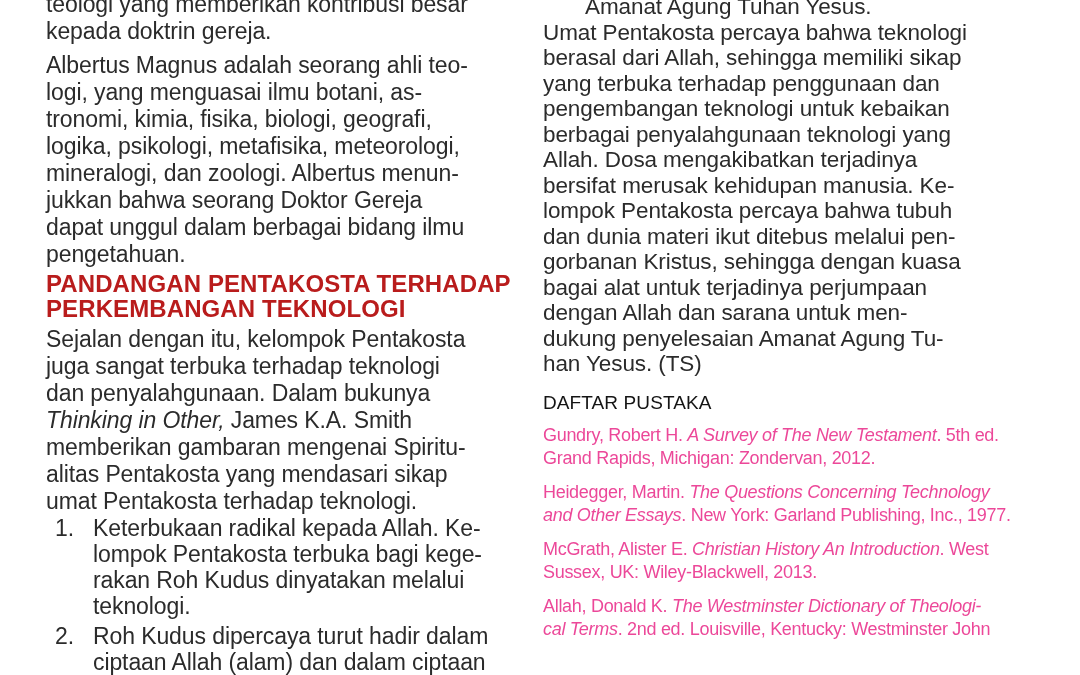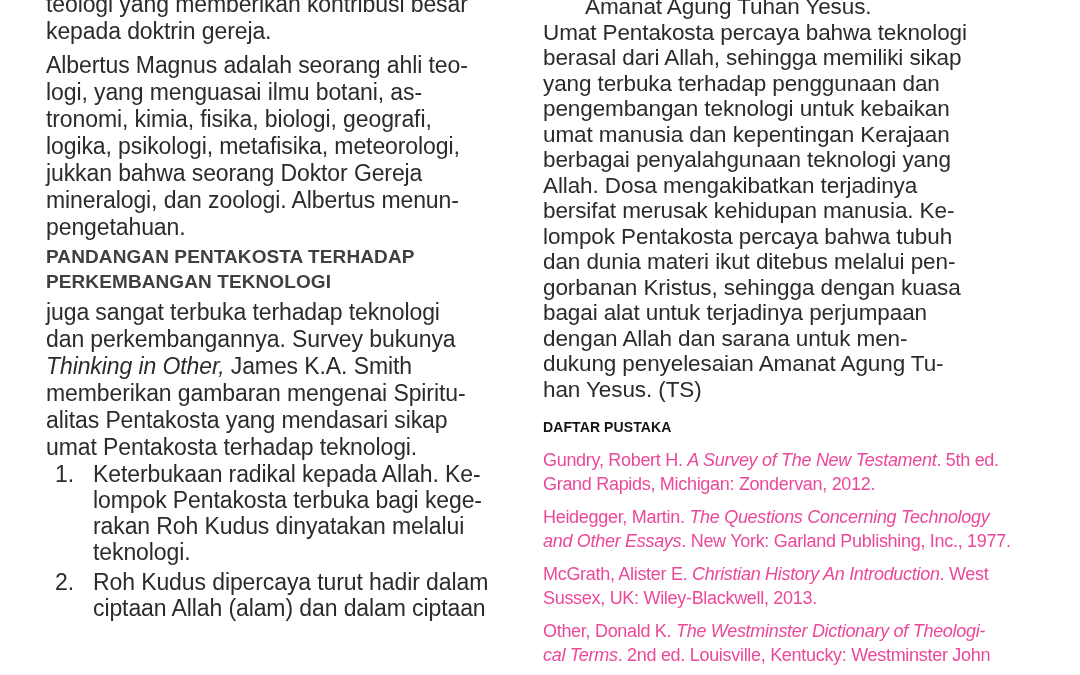--- a/index.html
+++ b/index.html
@@ -27,40 +27,40 @@
     font-size: 22.5px; line-height: 25.5px;
     letter-spacing: -0.1px;
   }
   .line { white-space: nowrap; }
   .italic { font-style: italic; }
 
   .col-left > .para { margin: 0 0 7px 0; }
   .col-left > div:nth-child(4) { margin-bottom: 0; }
 
   .heading {
-    font-weight: 700; color: #404040;
-    font-size: 19px; line-height: 25px;
+    font-weight: 700; color: #b91c1c;
+    font-size: 24px; line-height: 25px;
     letter-spacing: 0.1px;
     margin: -4px 0 5px 0;
   }
 
   .list-item {
     display: flex;
     line-height: 26px;
     margin: 0 0 4px 0;
   }
   .list-num { flex: none; width: 47px; padding-left: 9px; box-sizing: border-box; }
   .list-body { flex: 1; }
 
   .col-right > .para { margin: 0; }
   .col-right .indent-block { padding-left: 42px; }
 
   .bib-heading {
-    font-weight: 700; color: #141414;
-    font-size: 14px; line-height: 23px;
+    font-weight: 400; color: #141414;
+    font-size: 19px; line-height: 23px;
     margin: 14px 0 10px 0;
     letter-spacing: 0.1px;
   }
   .bib-entry {
     font-size: 18px; line-height: 23.5px;
     letter-spacing: -0.3px;
     margin: 0 0 10px 0;
     color: #ec4899;
   }
 </style>
@@ -71,31 +71,33 @@
   <div class="col col-left">
       <div class="para">
         <div class="line"><span class="seg">teologi yang memberikan kontribusi besar</span></div>
         <div class="line"><span class="seg">kepada doktrin gereja.</span></div>
       </div>
       <div class="para">
         <div class="line"><span class="seg">Albertus Magnus adalah seorang ahli teo-</span></div>
         <div class="line"><span class="seg">logi, yang menguasai ilmu botani, as-</span></div>
         <div class="line"><span class="seg">tronomi, kimia, fisika, biologi, geografi,</span></div>
         <div class="line"><span class="seg">logika, psikologi, metafisika, meteorologi,</span></div>
+        <div class="line"><span class="seg">mineralogi, dan zoologi. Albertus menun-</span></div>
         <div class="line"><span class="seg">jukkan bahwa seorang Doktor Gereja</span></div>
-        <div class="line"><span class="seg">mineralogi, dan zoologi. Albertus menun-</span></div>
+        <div class="line"><span class="seg">dapat unggul dalam berbagai bidang ilmu</span></div>
         <div class="line"><span class="seg">pengetahuan.</span></div>
       </div>
       <div class="heading">
         <div class="line"><span class="seg">PANDANGAN PENTAKOSTA TERHADAP</span></div>
         <div class="line"><span class="seg">PERKEMBANGAN TEKNOLOGI</span></div>
       </div>
       <div class="para">
+        <div class="line"><span class="seg">Sejalan dengan itu, kelompok Pentakosta</span></div>
         <div class="line"><span class="seg">juga sangat terbuka terhadap teknologi</span></div>
-        <div class="line"><span class="seg">dan perkembangannya. Survey bukunya</span></div>
+        <div class="line"><span class="seg">dan penyalahgunaan. Dalam bukunya</span></div>
         <div class="line"><span class="seg italic">Thinking in Other,</span><span class="seg"> James K.A. Smith</span></div>
         <div class="line"><span class="seg">memberikan gambaran mengenai Spiritu-</span></div>
         <div class="line"><span class="seg">alitas Pentakosta yang mendasari sikap</span></div>
         <div class="line"><span class="seg">umat Pentakosta terhadap teknologi.</span></div>
       </div>
       <div class="list-item">
         <div class="list-num">1.</div>
         <div class="list-body">
           <div class="line"><span class="seg">Keterbukaan radikal kepada Allah. Ke-</span></div>
           <div class="line"><span class="seg">lompok Pentakosta terbuka bagi kege-</span></div>
@@ -113,21 +115,20 @@
     </div>
   <div class="col col-right">
       <div class="para indent-block">
         <div class="line"><span class="seg">Amanat Agung Tuhan Yesus.</span></div>
       </div>
       <div class="para">
         <div class="line"><span class="seg">Umat Pentakosta percaya bahwa teknologi</span></div>
         <div class="line"><span class="seg">berasal dari Allah, sehingga memiliki sikap</span></div>
         <div class="line"><span class="seg">yang terbuka terhadap penggunaan dan</span></div>
         <div class="line"><span class="seg">pengembangan teknologi untuk kebaikan</span></div>
-        <div class="line"><span class="seg">umat manusia dan kepentingan Kerajaan</span></div>
         <div class="line"><span class="seg">berbagai penyalahgunaan teknologi yang</span></div>
         <div class="line"><span class="seg">Allah. Dosa mengakibatkan terjadinya</span></div>
         <div class="line"><span class="seg">bersifat merusak kehidupan manusia. Ke-</span></div>
         <div class="line"><span class="seg">lompok Pentakosta percaya bahwa tubuh</span></div>
         <div class="line"><span class="seg">dan dunia materi ikut ditebus melalui pen-</span></div>
         <div class="line"><span class="seg">gorbanan Kristus, sehingga dengan kuasa</span></div>
         <div class="line"><span class="seg">bagai alat untuk terjadinya perjumpaan</span></div>
         <div class="line"><span class="seg">dengan Allah dan sarana untuk men-</span></div>
         <div class="line"><span class="seg">dukung penyelesaian Amanat Agung Tu-</span></div>
         <div class="line"><span class="seg">han Yesus. (TS)</span></div>
@@ -141,17 +142,17 @@
       </div>
       <div class="bib-entry">
         <div class="line"><span class="seg">Heidegger, Martin. </span><span class="seg italic">The Questions Concerning Technology</span></div>
         <div class="line"><span class="seg italic">and Other Essays</span><span class="seg">. New York: Garland Publishing, Inc., 1977.</span></div>
       </div>
       <div class="bib-entry">
         <div class="line"><span class="seg">McGrath, Alister E. </span><span class="seg italic">Christian History An Introduction</span><span class="seg">. West</span></div>
         <div class="line"><span class="seg">Sussex, UK: Wiley-Blackwell, 2013.</span></div>
       </div>
       <div class="bib-entry">
-        <div class="line"><span class="seg">Other, Donald K. </span><span class="seg italic">The Westminster Dictionary of Theologi-</span></div>
+        <div class="line"><span class="seg">Allah, Donald K. </span><span class="seg italic">The Westminster Dictionary of Theologi-</span></div>
         <div class="line"><span class="seg italic">cal Terms</span><span class="seg">. 2nd ed. Louisville, Kentucky: Westminster John</span></div>
       </div>
     </div>
 </div>
 
 </body></html>

